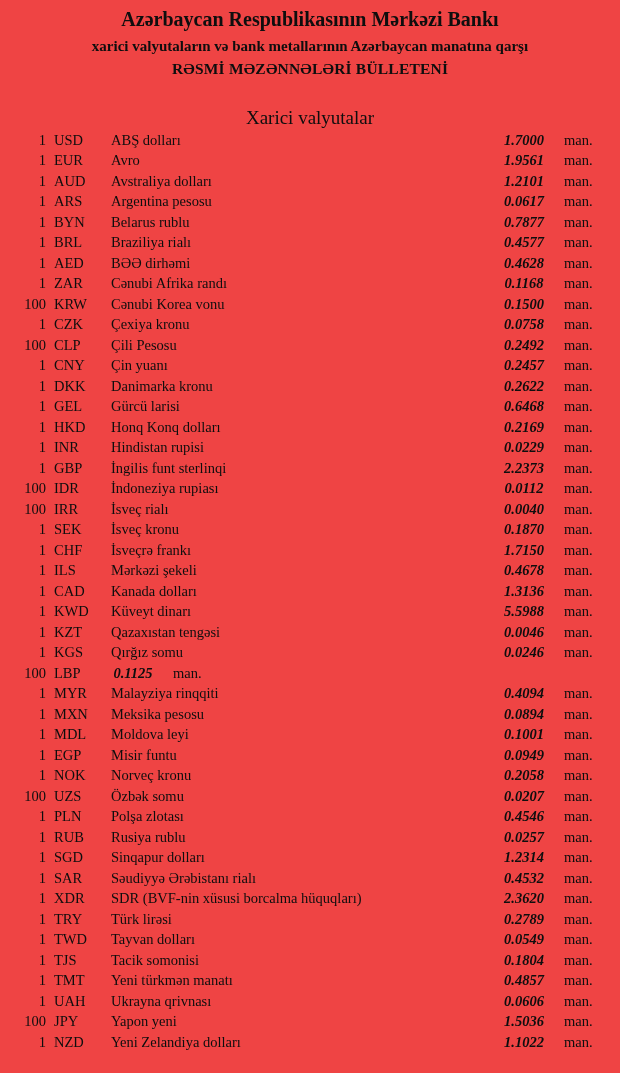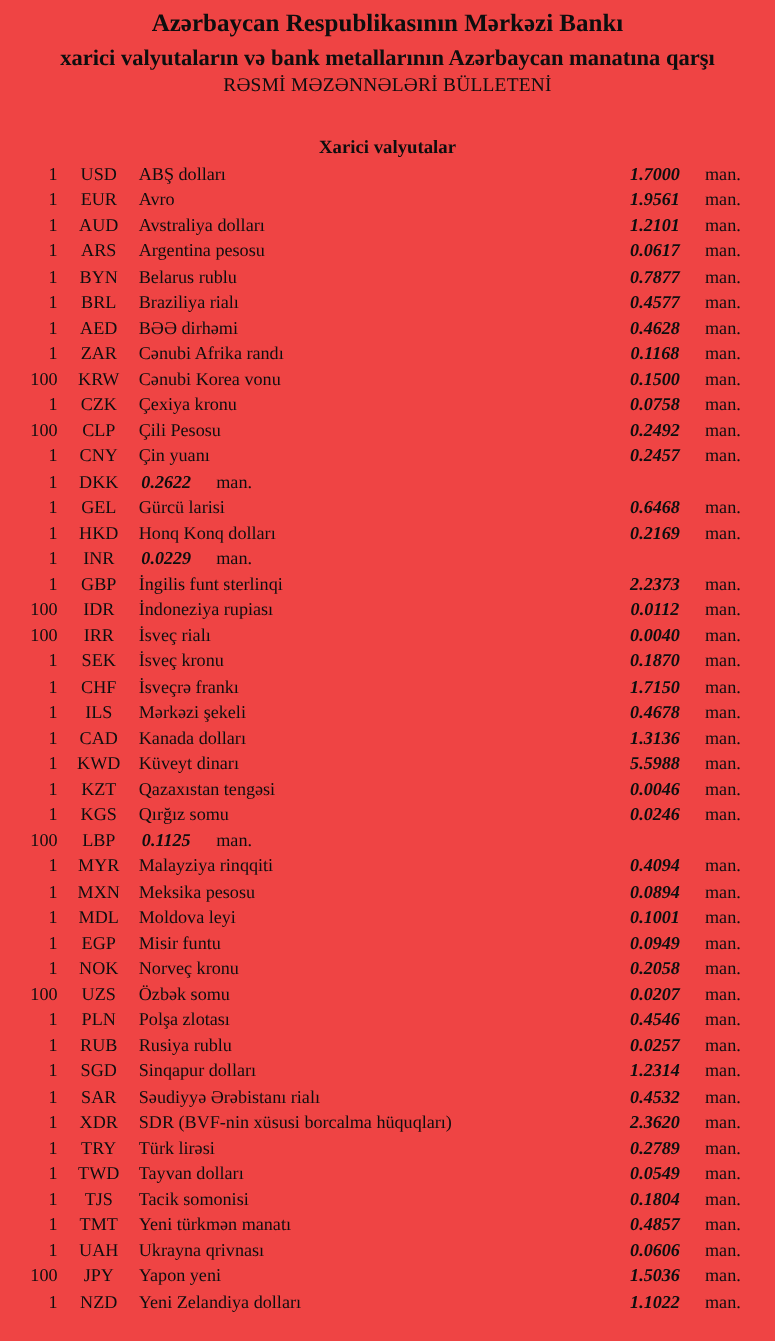--- a/index.html
+++ b/index.html
@@ -24,33 +24,33 @@
     font-size: 20px;
     font-weight: bold;
     line-height: 31px;
   }
   .doc-date-line {
     font-size: 15px;
     font-weight: bold;
     line-height: 22px;
   }
   .doc-subtitle {
-    font-size: 18px;
+    font-size: 15px;
     font-weight: bold;
     line-height: 22px;
   }
   .doc-bulletin-line {
     font-size: 15.5px;
-    font-weight: normal;
+    font-weight: bold;
     line-height: 23px;
     letter-spacing: 0.2px;
   }
   .section-title {
-    font-size: 15px;
-    font-weight: bold;
+    font-size: 19px;
+    font-weight: normal;
     text-align: center;
     margin-top: 28px;
     line-height: 20px;
   }
   .rates-table {
     margin-top: 2px;
     padding-right: 16px;
   }
   .rate-row {
     display: flex;
@@ -59,21 +59,20 @@
     font-size: 14.5px;
     white-space: nowrap;
   }
   .col-qty {
     width: 46px;
     text-align: right;
     flex: 0 0 auto;
   }
   .col-code {
     width: 50px;
-    text-align: center;
     flex: 0 0 auto;
     margin-left: 8px;
   }
   .col-name {
     flex: 1 1 auto;
     padding-left: 7px;
     overflow: hidden;
   }
   .col-rate {
     flex: 0 0 auto;
@@ -182,40 +181,42 @@
       <div class="rate-row">
         <span class="col-qty">1</span>
         <span class="col-code">CNY</span>
         <span class="col-name">Çin yuanı</span>
         <span class="col-rate">0.2457</span>
         <span class="col-unit">man.</span>
       </div>
       <div class="rate-row">
         <span class="col-qty">1</span>
         <span class="col-code">DKK</span>
+        <span class="col-name">Danimarka kronu</span>
         <span class="col-rate">0.2622</span>
         <span class="col-unit">man.</span>
       </div>
       <div class="rate-row">
         <span class="col-qty">1</span>
         <span class="col-code">GEL</span>
         <span class="col-name">Gürcü larisi</span>
         <span class="col-rate">0.6468</span>
         <span class="col-unit">man.</span>
       </div>
       <div class="rate-row">
         <span class="col-qty">1</span>
         <span class="col-code">HKD</span>
         <span class="col-name">Honq Konq dolları</span>
         <span class="col-rate">0.2169</span>
         <span class="col-unit">man.</span>
       </div>
       <div class="rate-row">
         <span class="col-qty">1</span>
         <span class="col-code">INR</span>
+        <span class="col-name">Hindistan rupisi</span>
         <span class="col-rate">0.0229</span>
         <span class="col-unit">man.</span>
       </div>
       <div class="rate-row">
         <span class="col-qty">1</span>
         <span class="col-code">GBP</span>
         <span class="col-name">İngilis funt sterlinqi</span>
         <span class="col-rate">2.2373</span>
         <span class="col-unit">man.</span>
       </div>

